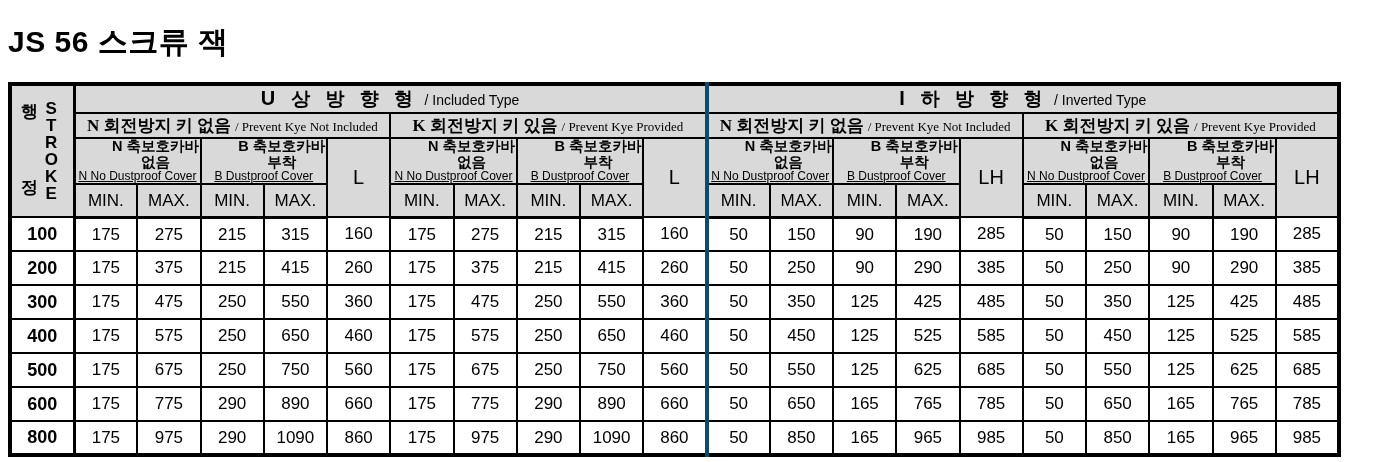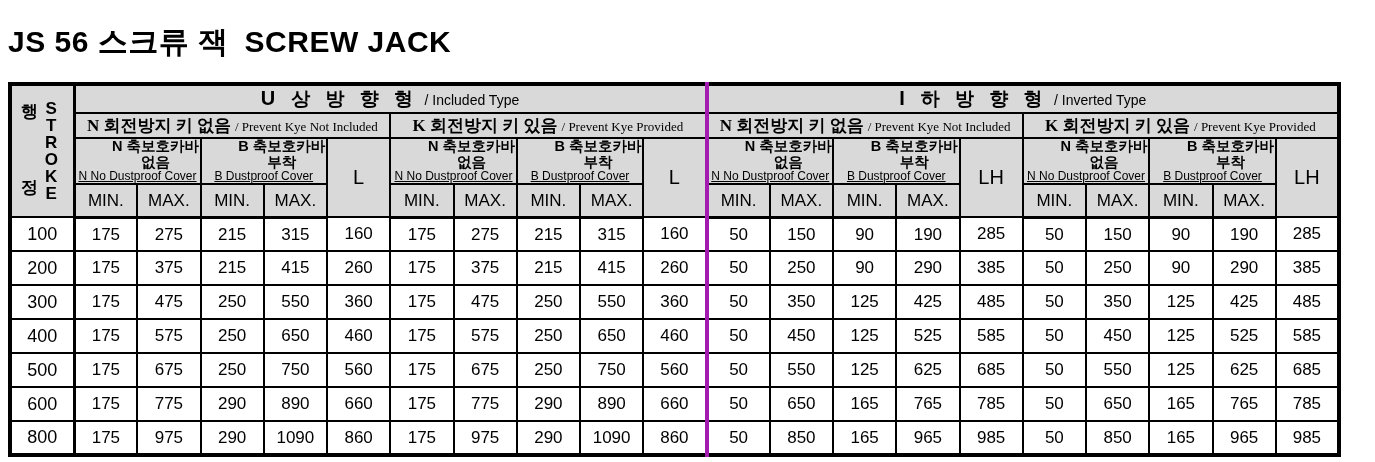--- a/index.html
+++ b/index.html
@@ -21,24 +21,24 @@
   
   table.spec { position:absolute; left:8px; top:82px; width:1333px;
     border-collapse:collapse; table-layout:fixed; border:4px solid #000; }
   col.c-stroke { width:64px; }
   th,td { border:2px solid #000; text-align:center; vertical-align:middle; padding:0; overflow:hidden; }
   thead th { background:#d9d9d9; font-weight:normal; }
 
   tr.r1 { height:29px; } tr.r2 { height:23px;font-family:Liberation Serif, serif; } tr.r3 { height:38px; } tr.r4 { height:33px; }
   tbody tr { height:34px; }
   tbody td { font-size:17px; background:#fff; }
-  tbody th.stroke-val { font-size:18px; font-weight:normal; background:#fff; }
+  tbody th.stroke-val { font-size:18px; font-weight:bold; background:#fff; }
 
   .bl3 { border-left:3px solid #000; }
-  .bl4 { border-left:4px solid #a21caf; }
+  .bl4 { border-left:4px solid #0c4a6e; }
   tr.r4 th { border-bottom:3px solid #000; font-size:17px; }
 
   .sec-code { font-size:20px; font-weight:bold; margin-right:16px; }
   .sec-ko   { font-size:19px; font-weight:bold; letter-spacing:5px; }
   .sec-en   { font-size:14px; margin-left:2px; }
 
   .kg-ko { font-size:17px; font-weight:bold; }
   .kg-en { font-size:13px; }
 
   th.cover { line-height:1.08; }
@@ -56,21 +56,20 @@
               font-size:17px; font-weight:bold; padding:1px 6px 1px 0; }
   .sh-right span { line-height:1; }
 </style>
 </head>
 <body>
 
 <div class="page">
 
   <div class="titlebar">
     <span class="title-ko">JS 56 스크류 잭</span>
-    <span class="title-en">SCREW JACK</span>
   </div>
 
   <table class="spec">
     <colgroup>
       <col class="c-stroke">
       <col>
         <col>
         <col>
         <col>
         <col>

